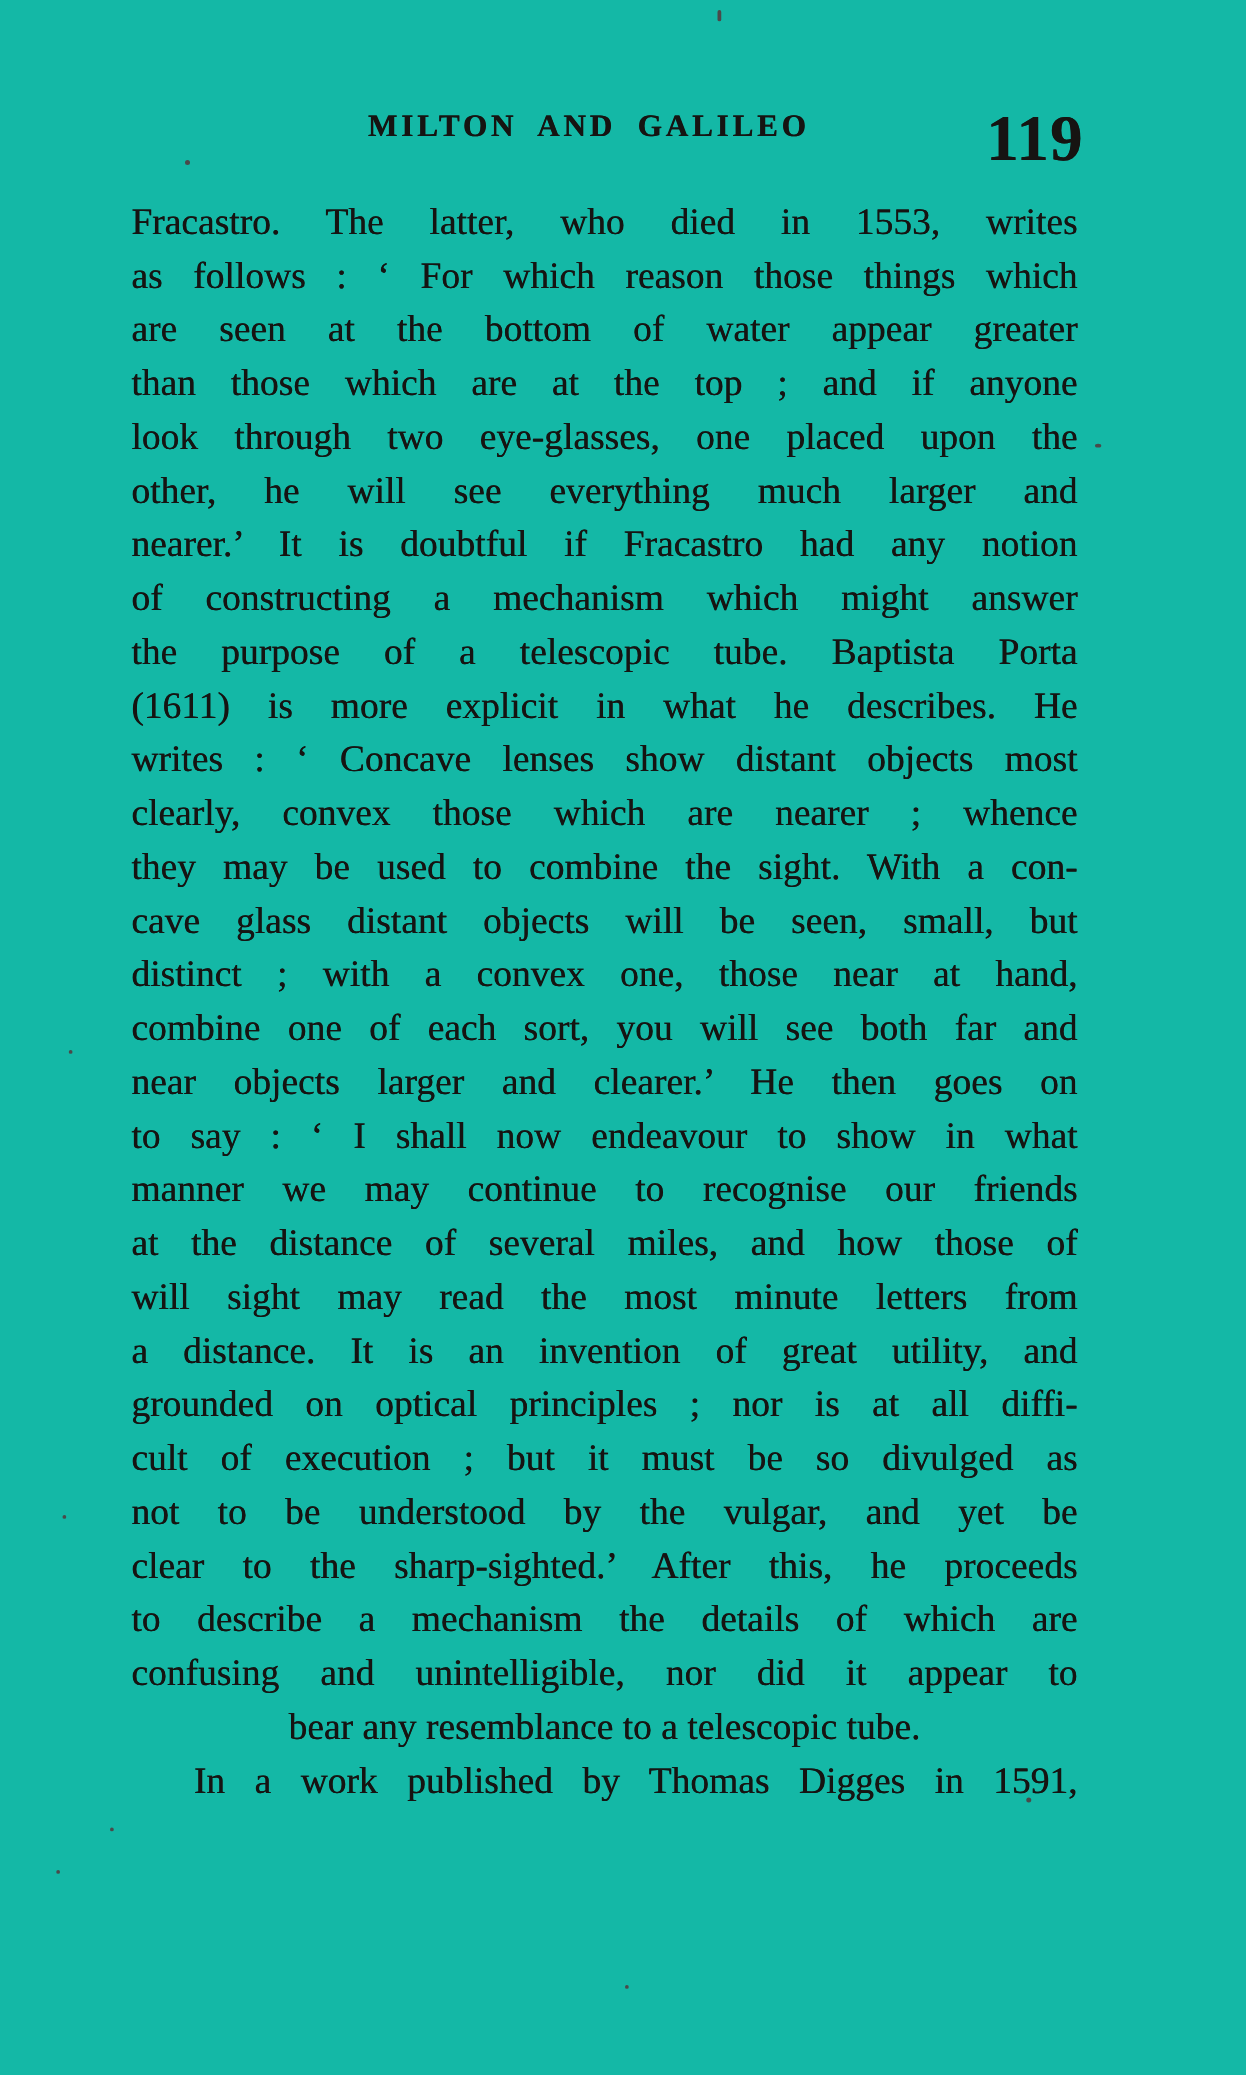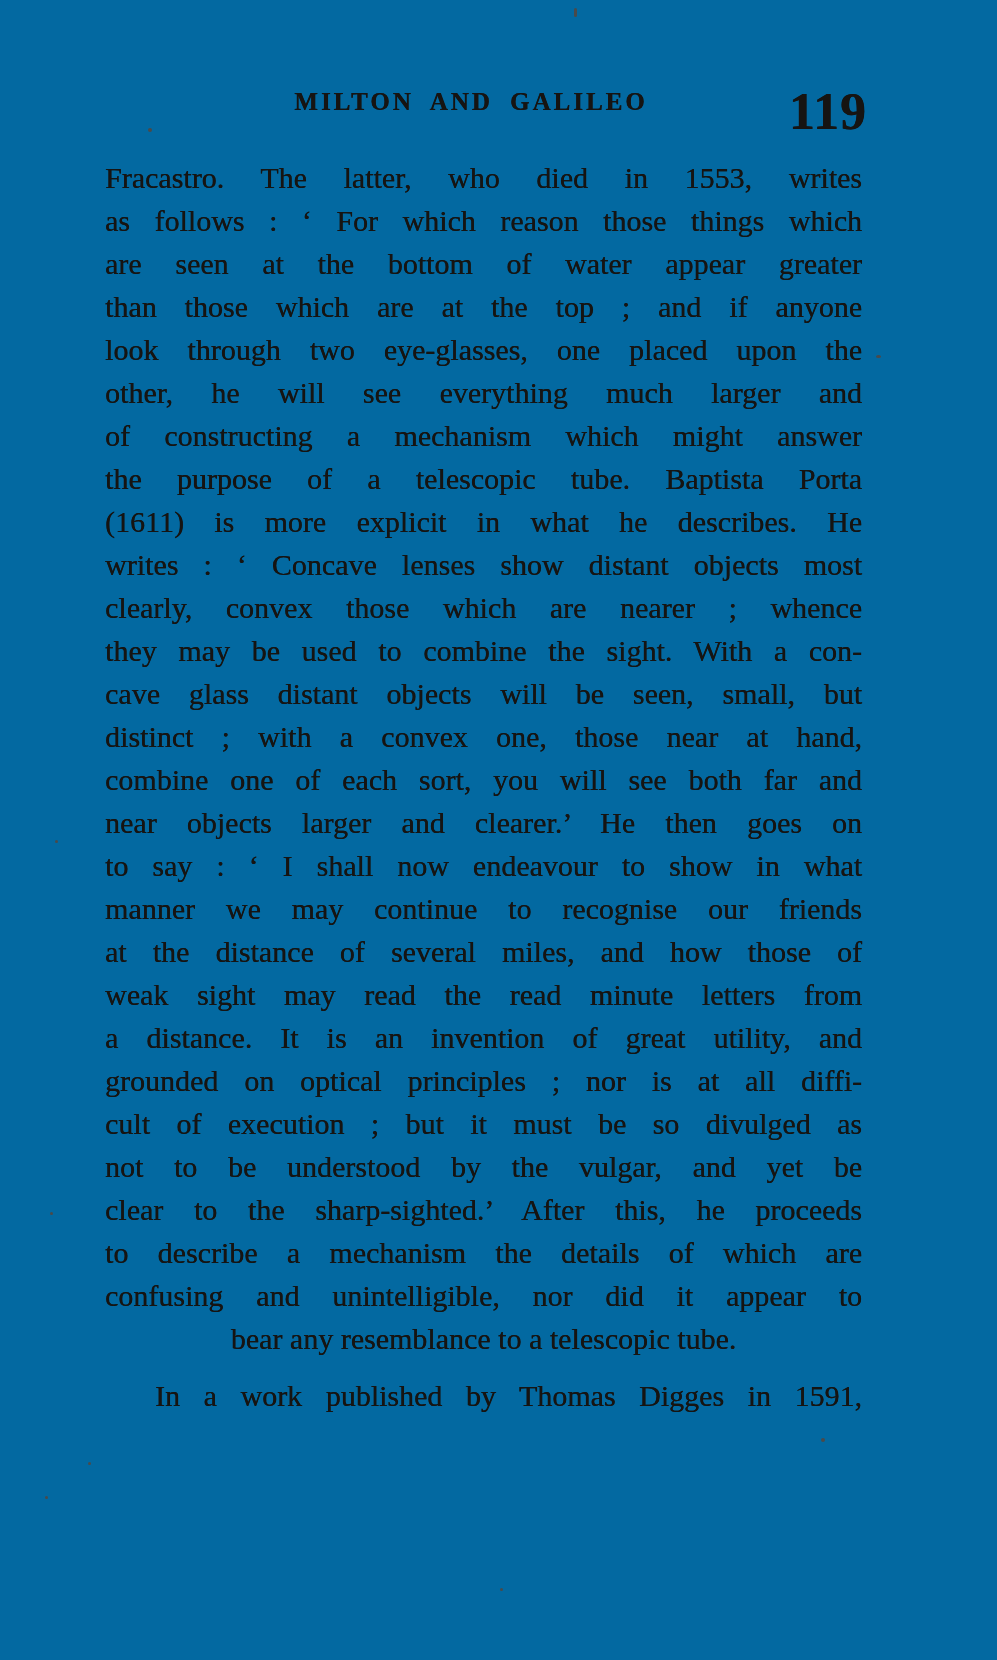--- a/index.html
+++ b/index.html
@@ -1,20 +1,20 @@
 <!DOCTYPE html>
 <html><head>
 <meta charset="utf-8">
 <style>
   html, body { margin: 0; padding: 0; background: #ffffff; }
   .page {
     position: relative;
     width: 997px;
     height: 1660px;
-    background: #0369a1;
+    background: #14b8a6;
     font-family: "Liberation Serif", serif;
     color: #161412;
     overflow: hidden;
   }
   .running-title {
     position: absolute;
     top: 88px;
     left: 471px;
     transform: translateX(-50%);
     font-size: 25px;
@@ -49,21 +49,20 @@
     text-align-last: justify;
     text-shadow: 0.3px 0 0 currentColor;
     white-space: normal;
   }
   .line.no-justify {
     text-align: center;
     text-align-last: auto;
   }
   .line.indent {
     padding-left: 50px;
-    margin-top: 14px;
   }
   .line i { font-style: italic; }
   .speck {
     position: absolute;
     background: #4a4a4a;
     border-radius: 50%;
   }
 </style>
 </head>
 <body>
@@ -74,34 +73,35 @@
 
   <div class="page-number">119</div>
 
   <main class="body-text">
       <div class="line"><span>Fracastro. The latter, who died in 1553, writes</span></div>
       <div class="line"><span>as follows : ‘ For which reason those things which</span></div>
       <div class="line"><span>are seen at the bottom of water appear greater</span></div>
       <div class="line"><span>than those which are at the top ; and if anyone</span></div>
       <div class="line"><span>look through two eye-glasses, one placed upon the</span></div>
       <div class="line"><span>other, he will see everything much larger and</span></div>
+      <div class="line"><span>nearer.’ It is doubtful if Fracastro had any notion</span></div>
       <div class="line"><span>of constructing a mechanism which might answer</span></div>
       <div class="line"><span>the purpose of a telescopic tube. Baptista Porta</span></div>
       <div class="line"><span>(1611) is more explicit in what he describes. He</span></div>
       <div class="line"><span>writes : ‘ Concave lenses show distant objects most</span></div>
       <div class="line"><span>clearly, convex those which are nearer ; whence</span></div>
       <div class="line"><span>they may be used to combine the sight. With a con-</span></div>
       <div class="line"><span>cave glass distant objects will be seen, small, but</span></div>
       <div class="line"><span>distinct ; with a convex one, those near at hand,</span></div>
       <div class="line"><span>combine one of each sort, you will see both far and</span></div>
       <div class="line"><span>near objects larger and clearer.’ He then goes on</span></div>
       <div class="line"><span>to say : ‘ I shall now endeavour to show in what</span></div>
       <div class="line"><span>manner we may continue to recognise our friends</span></div>
       <div class="line"><span>at the distance of several miles, and how those of</span></div>
-      <div class="line"><span>weak sight may read the read minute letters from</span></div>
+      <div class="line"><span>will sight may read the most minute letters from</span></div>
       <div class="line"><span>a distance. It is an invention of great utility, and</span></div>
       <div class="line"><span>grounded on optical principles ; nor is at all diffi-</span></div>
       <div class="line"><span>cult of execution ; but it must be so divulged as</span></div>
       <div class="line"><span>not to be understood by the vulgar, and yet be</span></div>
       <div class="line"><span>clear to the sharp-sighted.’ After this, he proceeds</span></div>
       <div class="line"><span>to describe a mechanism the details of which are</span></div>
       <div class="line"><span>confusing and unintelligible, nor did it appear to</span></div>
       <div class="line no-justify"><span>bear any resemblance to a telescopic tube.</span></div>
       <div class="line indent"><span>In a work published by Thomas Digges in 1591,</span></div>
     </main>

